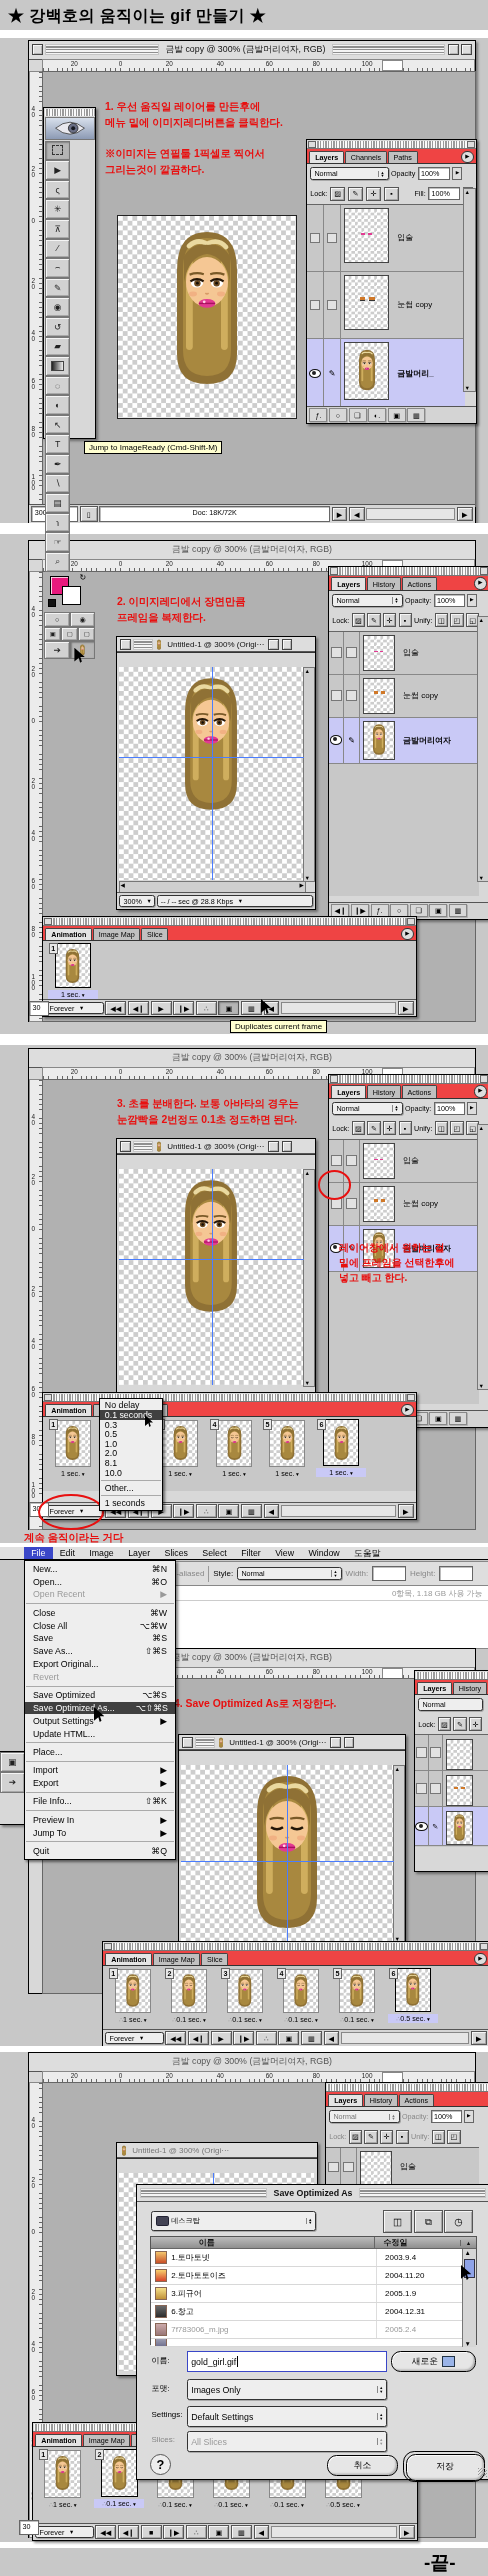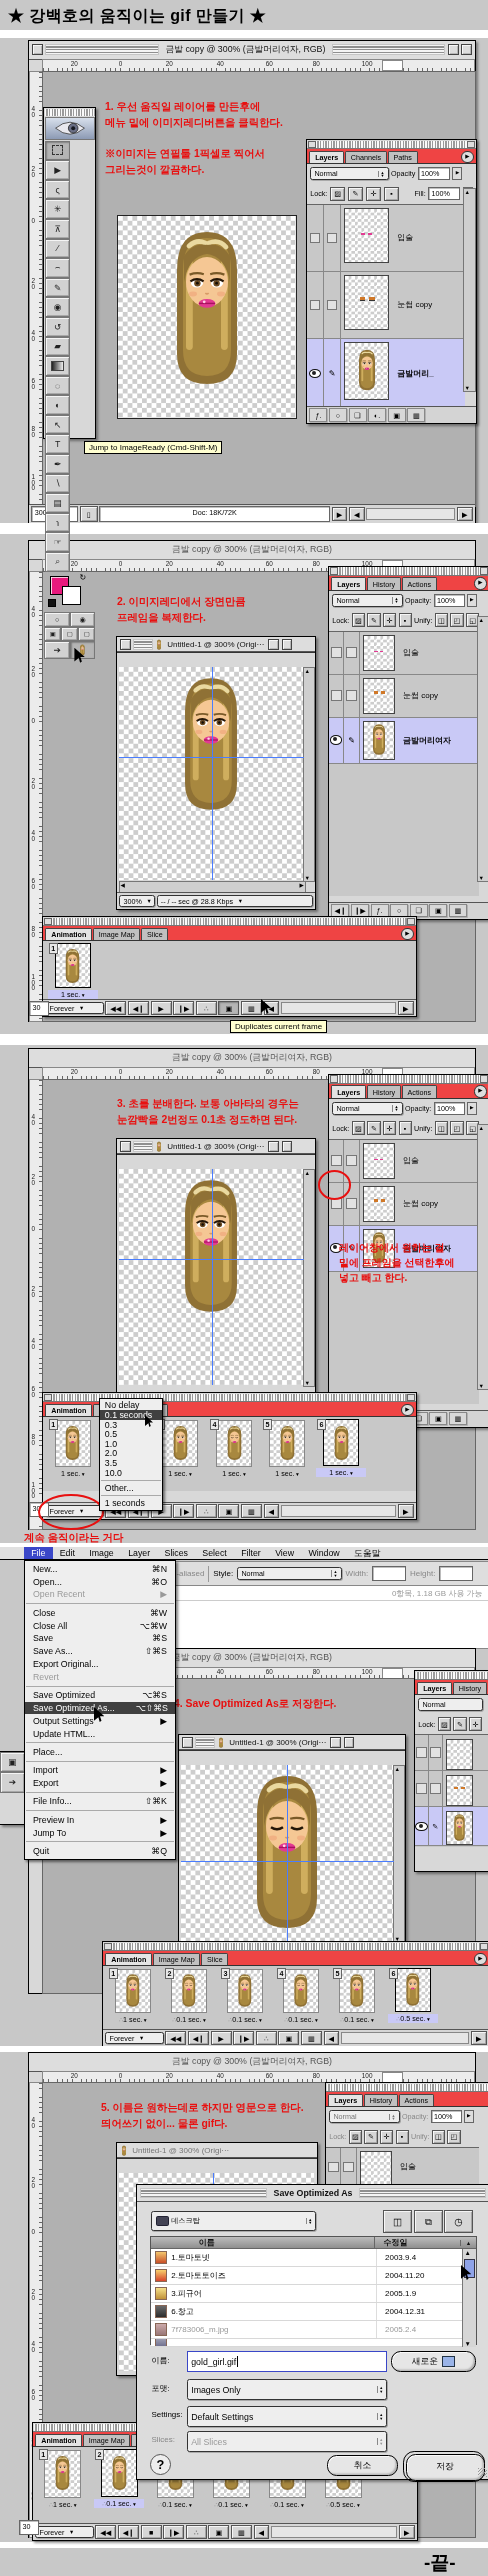--- a/index.html
+++ b/index.html
@@ -854,21 +854,21 @@
   <div class="menu" style="left:99px;top:350px;width:62px;font-size:8px">
     <div class="mi" style="height:9.6px;padding:0 4.8px">No delay</div>
     <div class="mi hl" style="height:9.6px;padding:0 4.8px;position:relative">
         <span>0.1 seconds</span>
         <span class="cur" style="left:45px;top:4.8px;width:8px;height:12px"></span>
       </div>
     <div class="mi" style="height:9.6px;padding:0 4.8px">0.3</div>
     <div class="mi" style="height:9.6px;padding:0 4.8px">0.5</div>
     <div class="mi" style="height:9.6px;padding:0 4.8px">1.0</div>
     <div class="mi" style="height:9.6px;padding:0 4.8px">2.0</div>
-    <div class="mi" style="height:9.6px;padding:0 4.8px">3.5</div>
+    <div class="mi" style="height:9.6px;padding:0 4.8px">8.1</div>
     <div class="mi" style="height:9.6px;padding:0 4.8px">10.0</div>
     <div class="mdv"></div>
     <div class="mi" style="height:9.6px;padding:0 4.8px">Other...</div>
     <div class="mdv"></div>
     <div class="mi" style="height:10.4px;padding:0 4.8px">1 seconds</div>
   </div>
 
   <div class="fld a" style="left:29px;top:454px;width:12.8px;height:11.2px">30</div>
   <div class="rc" style="left:38px;top:446px;width:62px;height:32px"></div>
   <div class="red" style="left:24px;top:482px">계속 움직이라는 거다</div>
@@ -1228,22 +1228,20 @@
         <span style="top:306px">6
 0</span>
         <span style="top:354px">8
 0</span>
         <span style="top:402px">1
 0
 0</span>
     </div>
     <div class="cvb" style="left:12.8px;top:29px;width:432px;height:454px"></div>
   </div>
-  <div class="red" style="left:101px;top:48px">5. 이름은 원하는데로 하지만 영문으로 한다.
-띄어쓰기 없이... 물론 gif다.</div>
 
   <div class="pal" style="left:325px;top:30px;width:163px;height:240px">
     <div class="grip"></div>
     <div class="ptabs">
       <span class="ptab on">Layers</span>
       <span class="ptab">History</span>
       <span class="ptab">Actions</span>
     </div>
     <div class="prw">
       <span class="pop" style="width:62px;color:#777">

